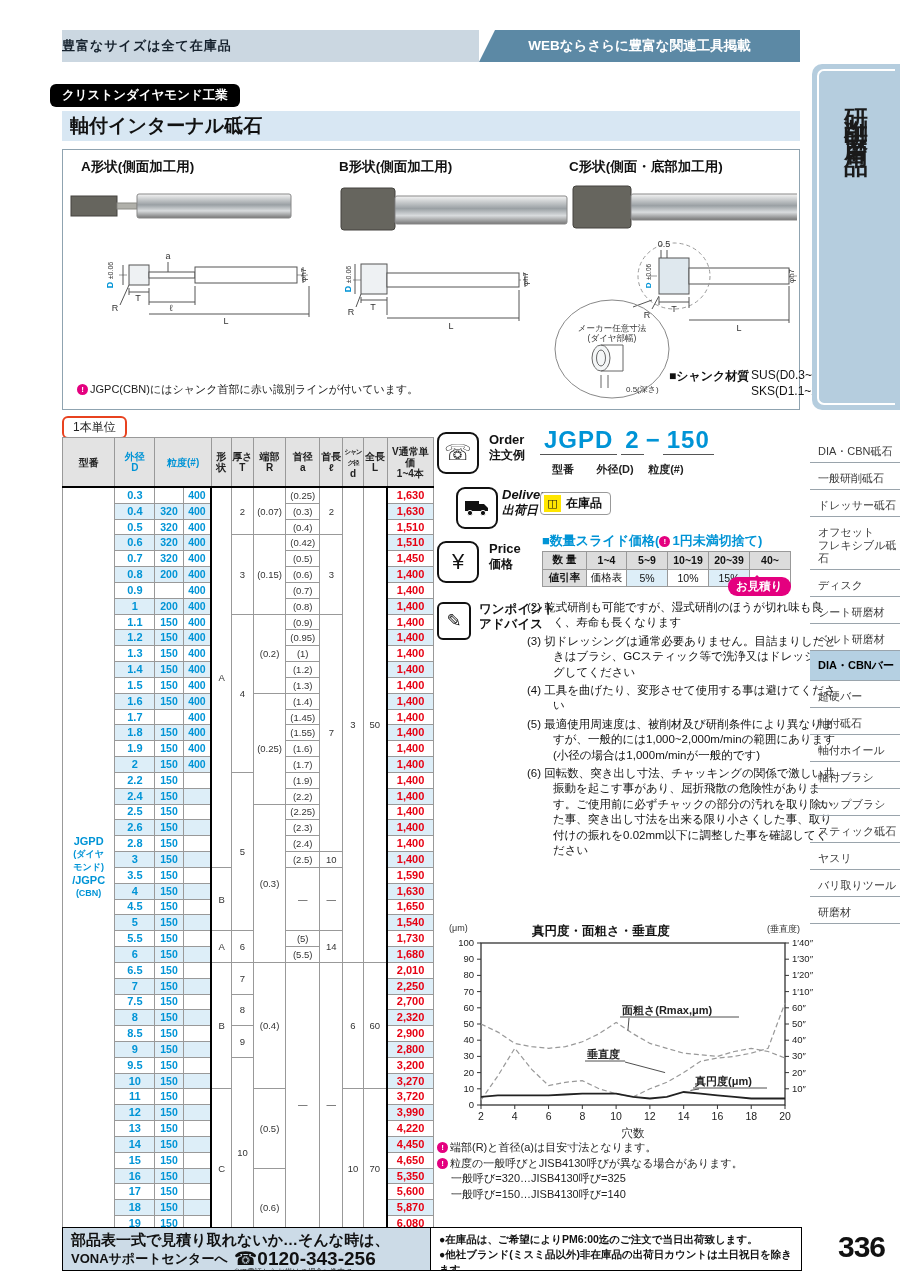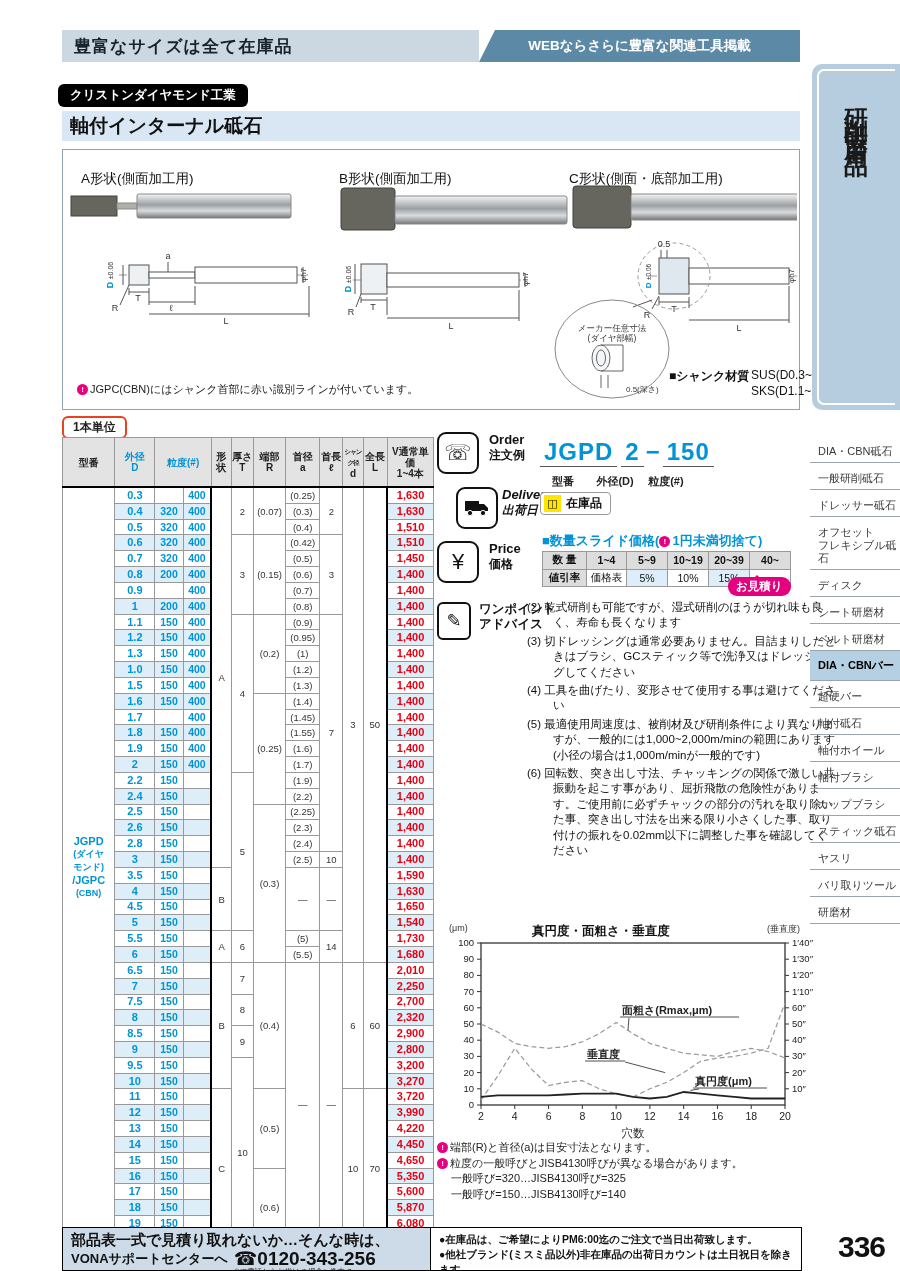--- a/index.html
+++ b/index.html
@@ -2,44 +2,44 @@
 <html><head>
 <meta charset="utf-8">
 <style>
   html,body{margin:0;padding:0;}
   body{width:900px;height:1271px;position:relative;background:#fff;
        font-family:"Liberation Sans","DejaVu Sans",sans-serif;color:#111;overflow:hidden;}
   .abs{position:absolute;}
 
   
   .banner{top:30px;left:62px;width:738px;height:32px;display:flex;}
-  .banner-left{flex:1;background:#cbd7e1;display:flex;align-items:center;padding-left:12px;
-               font-size:17px;font-weight:bold;color:#16222e;letter-spacing:1px;font-family:Liberation Mono, monospace;}
+  .banner-left{flex:1;background:#cbd7e1;display:flex;align-items:center;
+               font-size:13px;font-weight:bold;color:#16222e;letter-spacing:1px;font-family:Liberation Mono, monospace;}
   .banner-right{width:321px;background:#5c89a5;color:#fff;font-size:13.5px;font-weight:bold;
                 display:flex;align-items:center;justify-content:center;
                 clip-path:polygon(16px 0,100% 0,100% 100%,0 100%);}
-  .maker-badge{top:84px;left:58px;background:#000;color:#fff;font-size:12.5px;font-weight:bold;
+  .maker-badge{top:84px;left:50px;background:#000;color:#fff;font-size:12.5px;font-weight:bold;
                padding:3px 12px;border-radius:6px;}
   .title-band{top:111px;left:62px;width:730px;height:30px;background:#d8e7f3;
               font-size:19px;font-weight:bold;line-height:30px;padding-left:8px;}
 
   
   .diagram-box{top:149px;left:62px;width:736px;height:259px;border:1.5px solid #8fa3b0;background:#fff;}
-  .shape-title{position:absolute;font-size:13.5px;font-weight:normal;margin-top:12px;}
+  .shape-title{position:absolute;font-size:13.5px;font-weight:bold;}
   .diag-note{position:absolute;left:14px;top:232px;font-size:11px;color:#222;}
   .mat-label{position:absolute;left:606px;top:218px;font-size:12px;font-weight:bold;}
   .mat-val{position:absolute;left:688px;font-size:12px;}
 
   .pink-icon{display:inline-block;width:11px;height:11px;border-radius:50%;background:#e4007f;
              color:#fff;font-size:8px;font-weight:bold;text-align:center;line-height:11px;
              vertical-align:1px;margin-right:2px;}
 
   
   .unit-badge{top:416px;left:62px;border:2px solid #e8421f;border-radius:6px;background:#fff;
-              font-size:12px;font-weight:bold;padding:1px 9px;color:#222;}
+              font-size:12px;font-weight:normal;padding:1px 9px;color:#222;}
 
   
   .ptable-wrap{top:437px;left:62px;}
   table.ptable{border-collapse:collapse;table-layout:fixed;width:372px;border:1.5px solid #000;}
   .ptable th,.ptable td{border:1px solid #999;padding:0;text-align:center;vertical-align:middle;}
   .ptable thead th{background:#e3e3e3;height:48px;font-size:10px;color:#222;border-bottom:2px solid #000;line-height:11px;}
   .ptable thead th .h2{font-size:10px;}
   .ptable thead th.blue{color:#0094d6;}
   .ptable thead th.small .h1{font-size:6.5px;letter-spacing:-1px;}
   .ptable tbody td{height:14.83px;line-height:13px;}
@@ -50,21 +50,21 @@
   .c-g2{border-right:2px solid #000 !important;}
   .c-dim{font-size:9.5px;color:#333;background:#fff;}
   .c-price{font-size:11px;font-weight:bold;color:#e60012;border-left:2px solid #000 !important;}
   td.alt{background:#ddeef8;}
 
   
   .ic-box{width:38px;height:38px;border:2.5px solid #111;border-radius:9px;display:flex;
           align-items:center;justify-content:center;font-size:22px;background:#fff;}
   .sec-label-en{font-size:13px;font-weight:bold;}
   .sec-label-ja{font-size:12px;font-weight:bold;}
-  .order-code{font-size:24px;font-weight:bold;color:#0094d6;letter-spacing:1px;margin-top:12px;}
+  .order-code{font-size:24px;font-weight:bold;color:#0094d6;letter-spacing:1px;}
   .code-seg{display:inline-block;border-bottom:1.5px solid #555;padding:0 4px;}
   .code-dash{display:inline-block;padding:0 2px;}
   .code-labels span{font-size:11px;color:#222;font-weight:bold;}
   .stock-badge{border:1px solid #999;border-radius:4px;display:inline-flex;align-items:center;
                padding:2px 8px 2px 3px;font-size:12px;font-weight:bold;background:#fff;}
   .stock-cube{width:17px;height:17px;background:#ffe600;display:inline-flex;align-items:center;
               justify-content:center;margin-right:5px;font-size:11px;}
   .price-heading{font-size:13px;font-weight:bold;color:#0094d6;}
   table.qtable{border-collapse:collapse;table-layout:fixed;width:248px;border-top:1.5px solid #000;border-bottom:1.5px solid #000;}
   .qtable td{border:1px solid #999;font-size:10.5px;text-align:center;height:16.5px;padding:0;}
@@ -409,21 +409,21 @@
           <td class="c-price alt">1,400</td>
         </tr>
         <tr>
           <td class="c-od">1.3</td>
           <td class="c-grit">150</td>
           <td class="c-grit c-g2">400</td>
           <td class="c-dim">(1)</td>
           <td class="c-price">1,400</td>
         </tr>
         <tr>
-          <td class="c-od alt">1.0</td>
+          <td class="c-od alt">1.4</td>
           <td class="c-grit alt">150</td>
           <td class="c-grit c-g2 alt">400</td>
           <td class="c-dim">(1.2)</td>
           <td class="c-price alt">1,400</td>
         </tr>
         <tr>
           <td class="c-od">1.5</td>
           <td class="c-grit">150</td>
           <td class="c-grit c-g2">400</td>
           <td class="c-dim">(1.3)</td>

